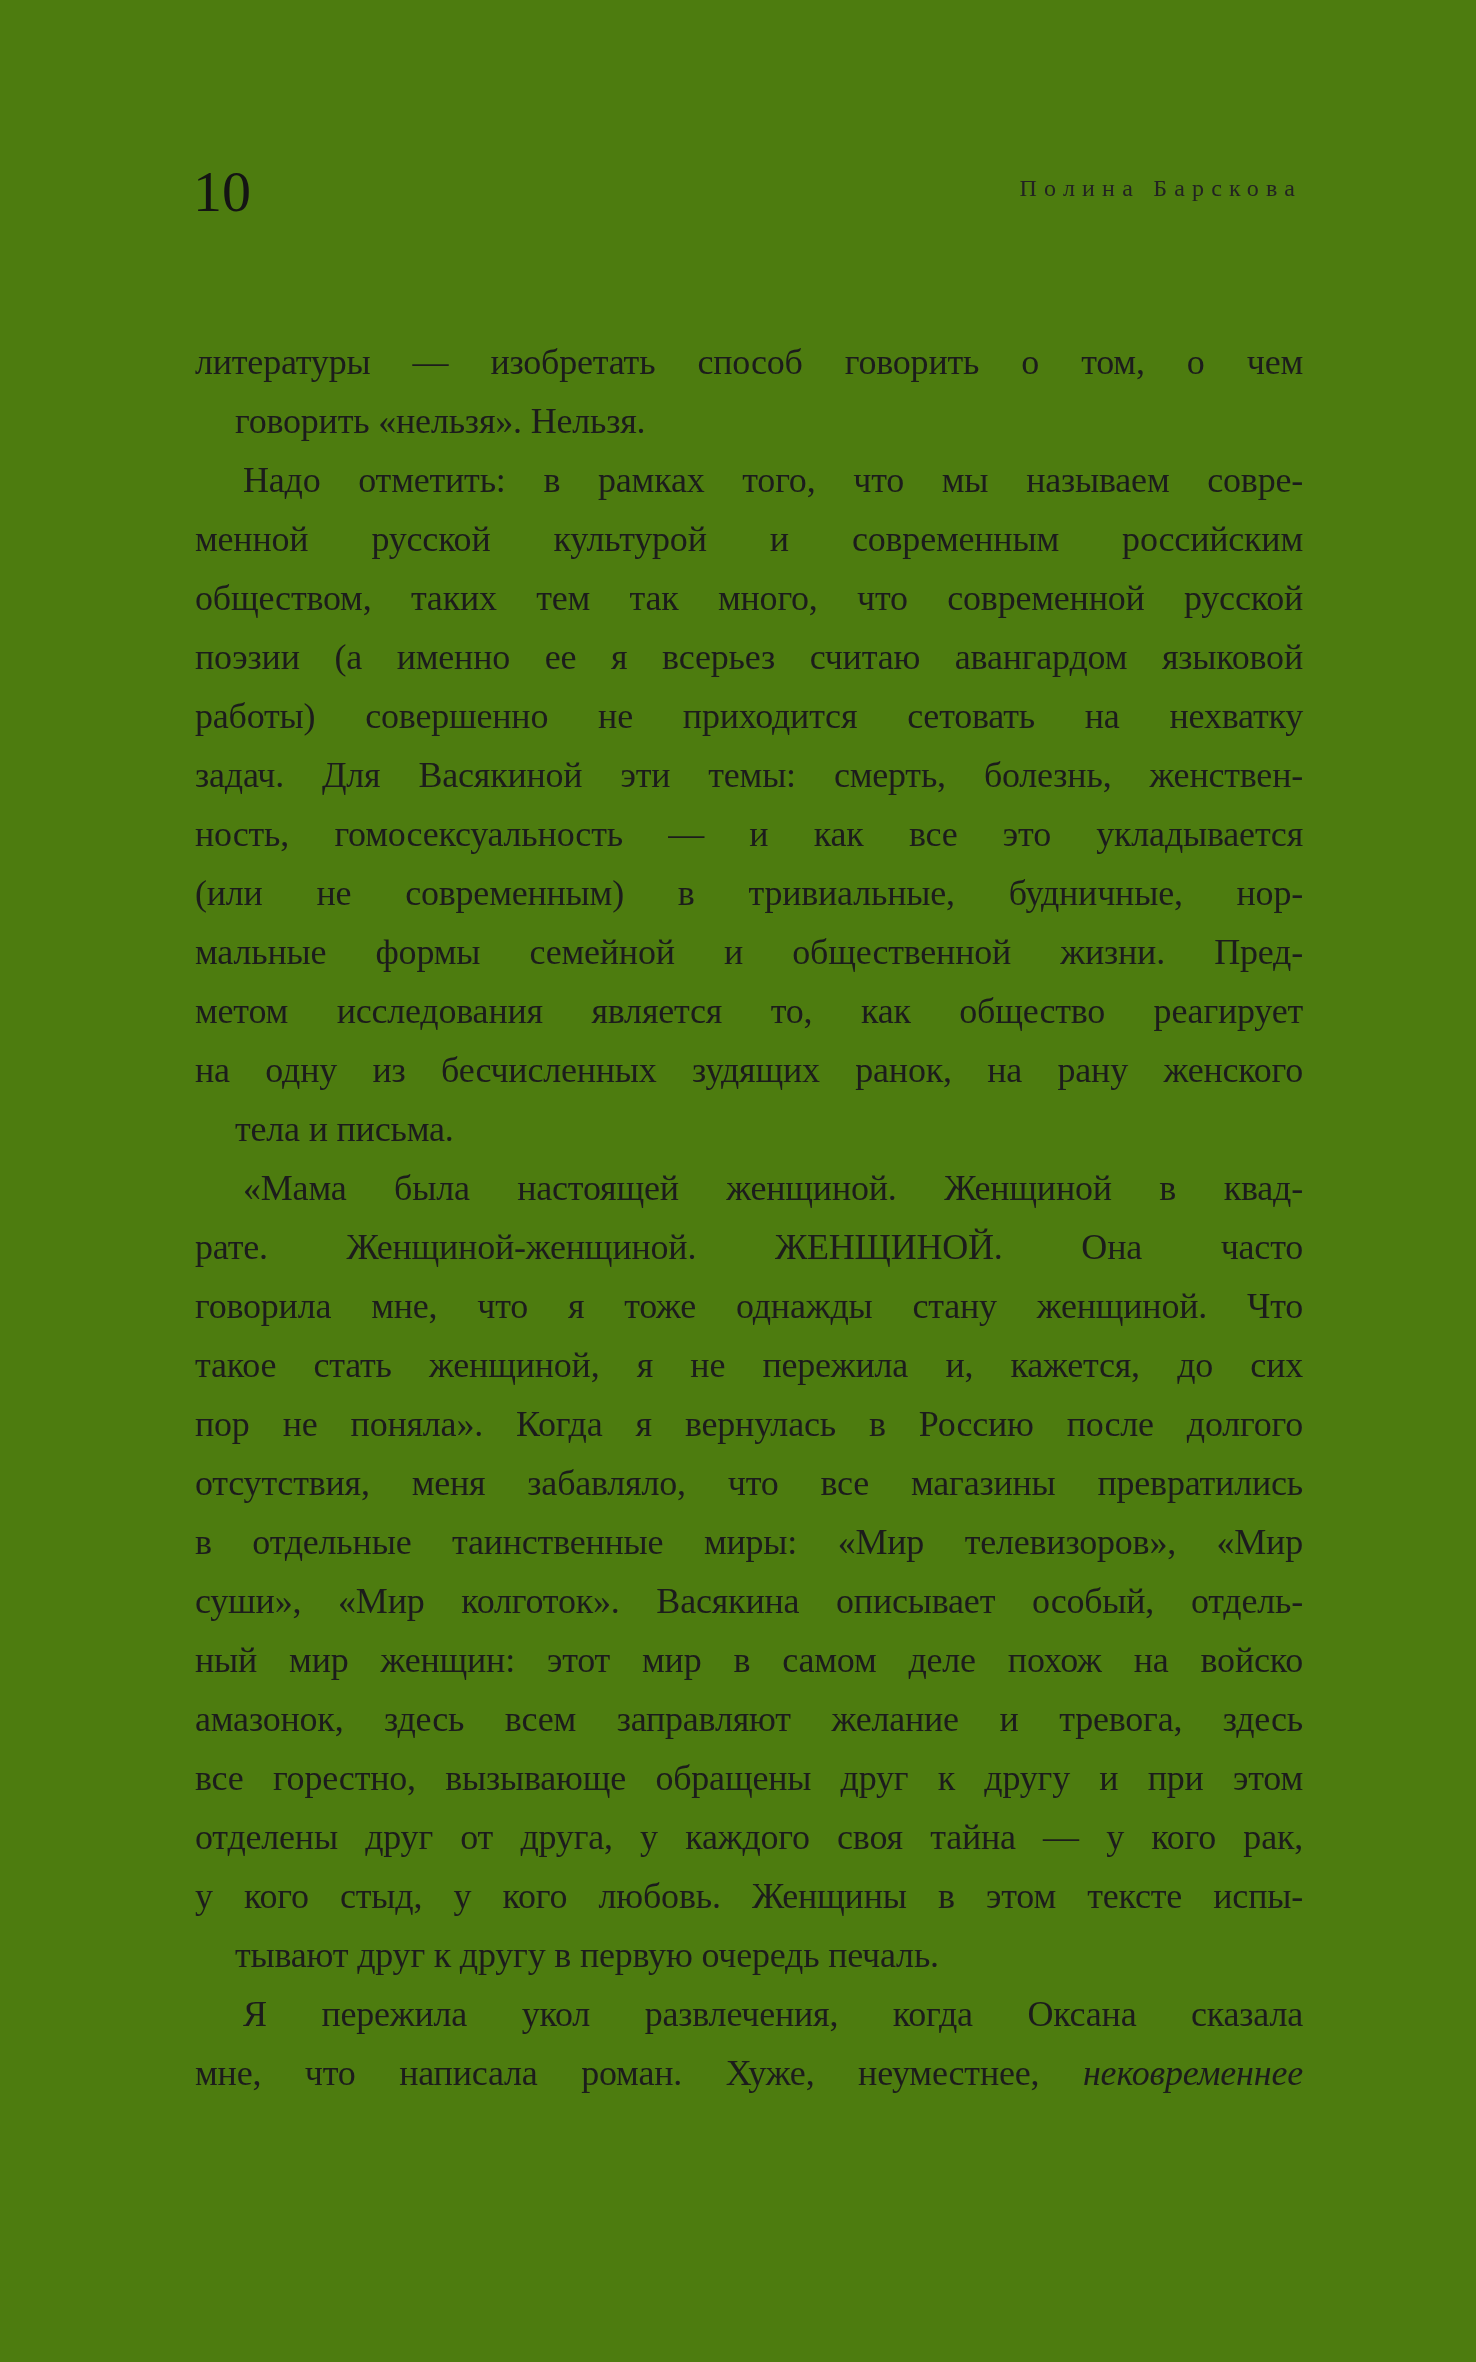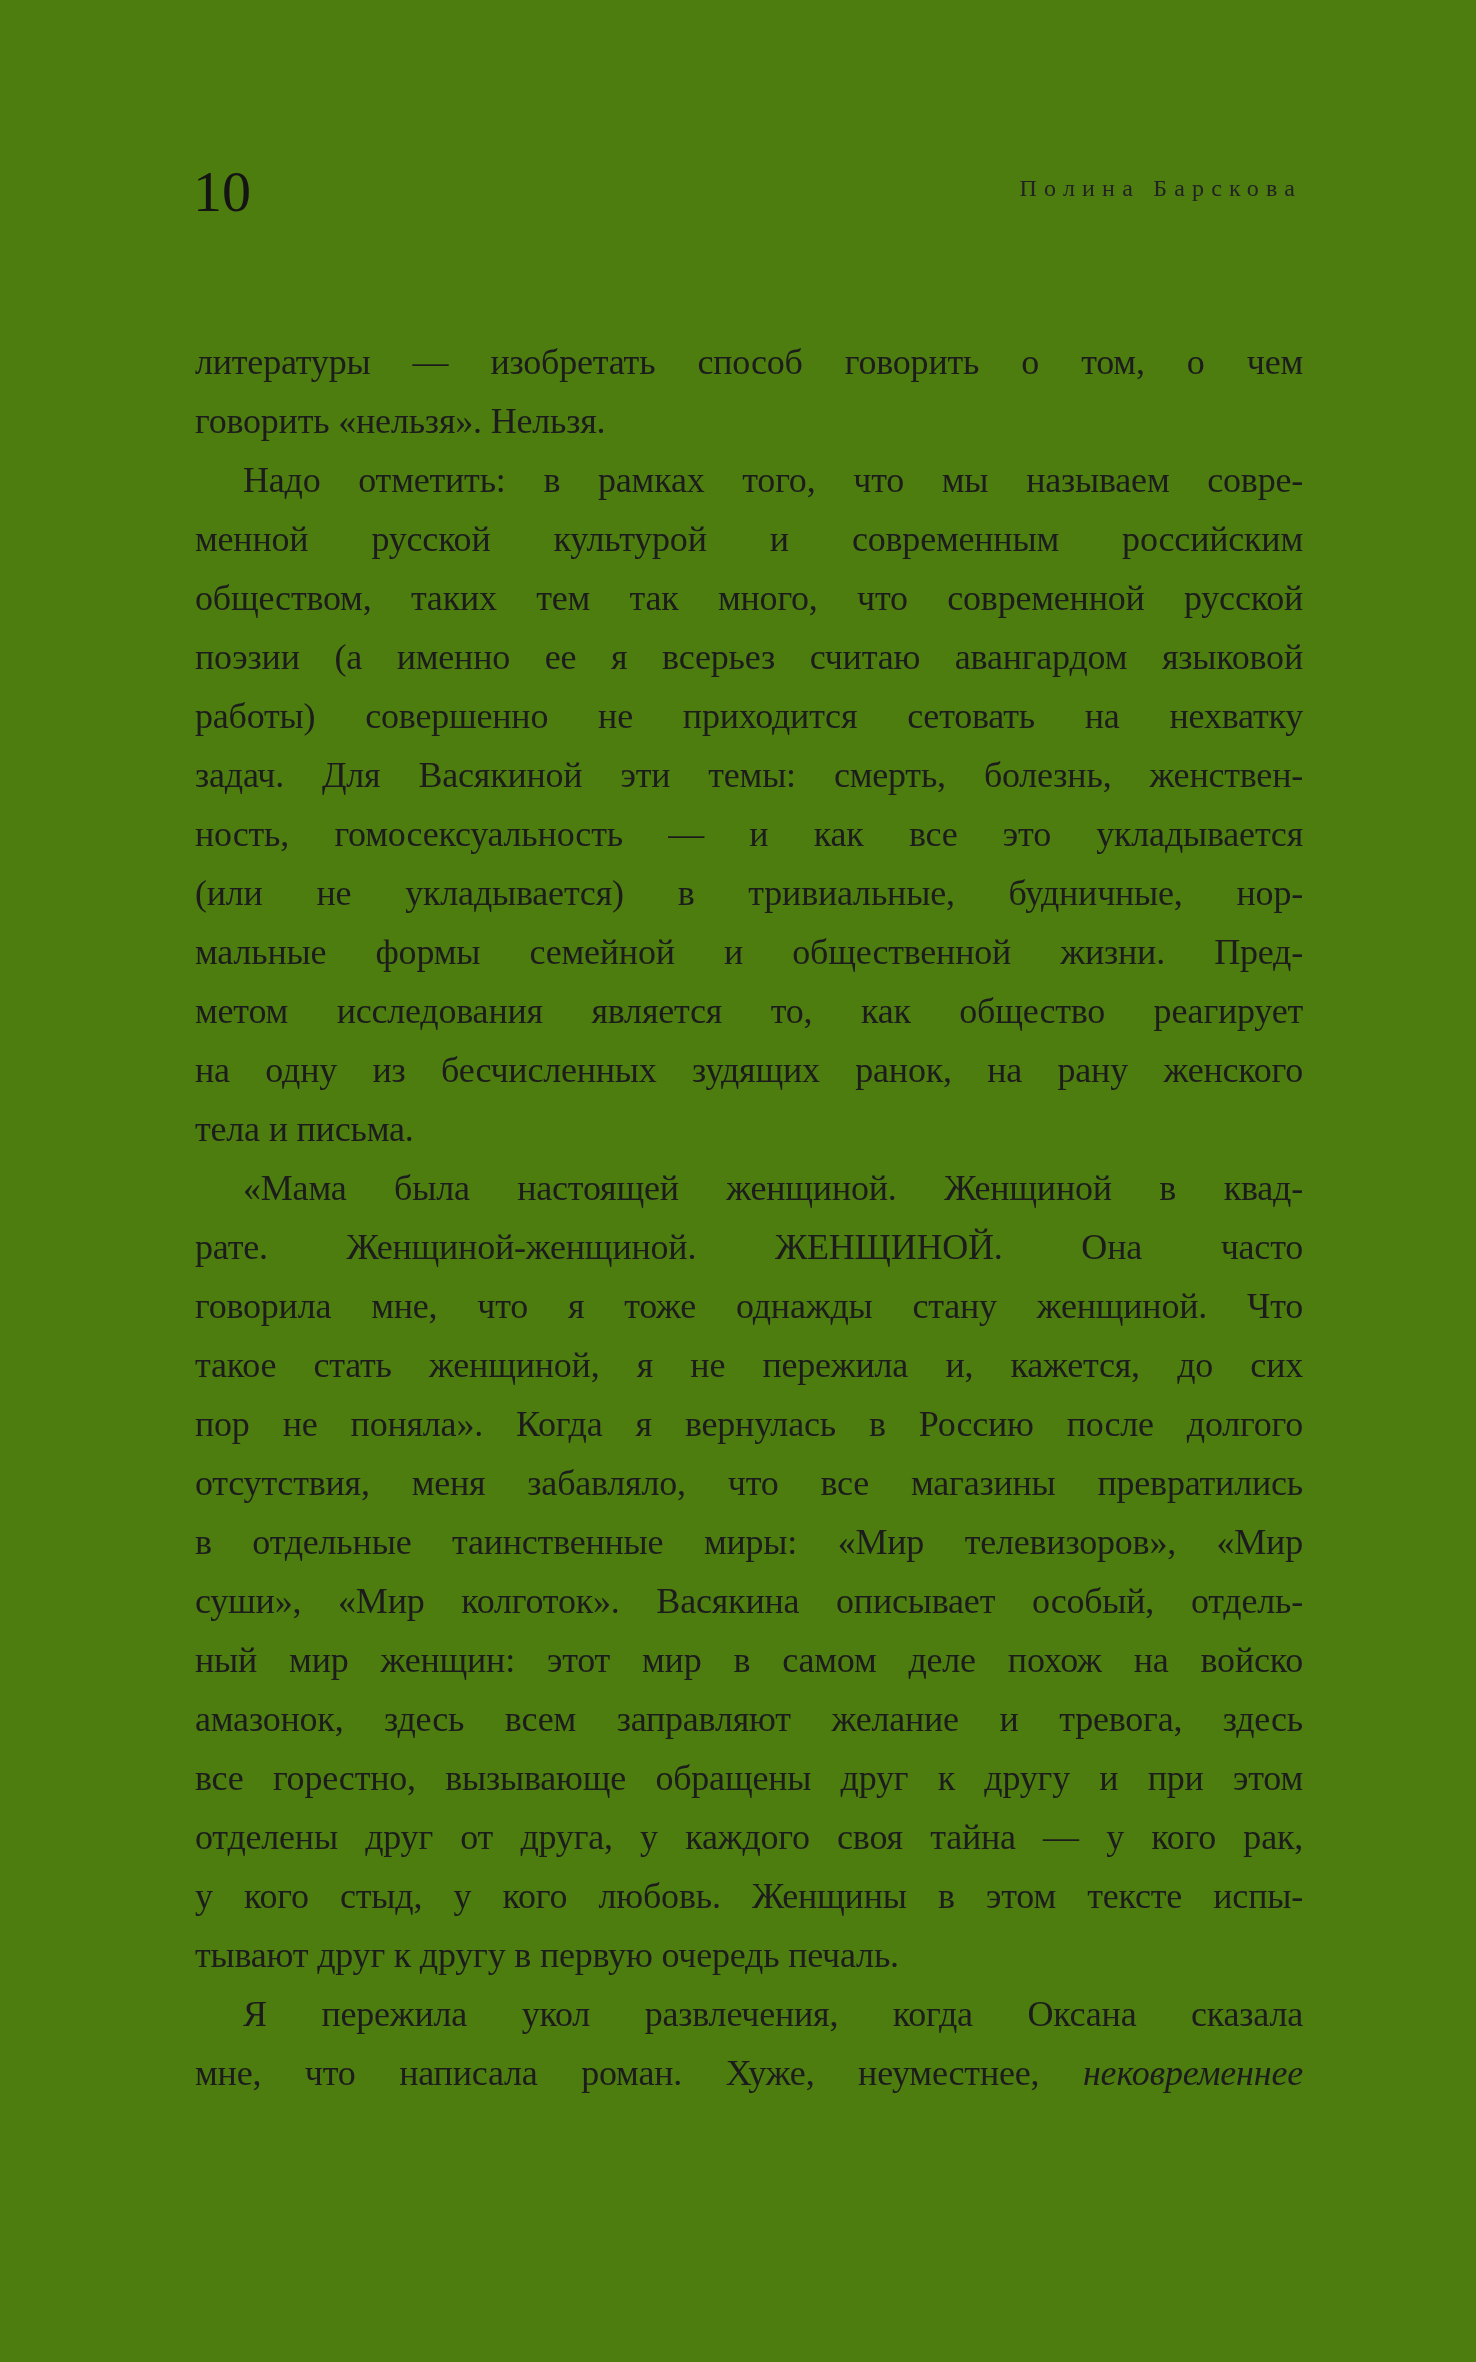--- a/index.html
+++ b/index.html
@@ -50,20 +50,21 @@
   }
   .paragraph {
     margin: 0;
   }
   .line {
     text-align: justify;
     text-align-last: justify;
   }
   .line.end {
     text-align-last: left;
+    margin-left: 40px;
   }
   .line.indent {
     text-indent: 48px;
   }
   .em {
     font-style: italic;
   }
 </style>
 </head>
 <body>
@@ -80,21 +81,21 @@
         <div class="line end"><span>говорить «нельзя». Нельзя.</span></div>
       </div>
       <div class="paragraph">
         <div class="line indent"><span>Надо отметить: в рамках того, что мы называем совре-</span></div>
         <div class="line"><span>менной русской культурой и современным российским</span></div>
         <div class="line"><span>обществом, таких тем так много, что современной русской</span></div>
         <div class="line"><span>поэзии (а именно ее я всерьез считаю авангардом языковой</span></div>
         <div class="line"><span>работы) совершенно не приходится сетовать на нехватку</span></div>
         <div class="line"><span>задач. Для Васякиной эти темы: смерть, болезнь, женствен-</span></div>
         <div class="line"><span>ность, гомосексуальность — и как все это укладывается</span></div>
-        <div class="line"><span>(или не укладывается) в тривиальные, будничные, нор-</span></div>
+        <div class="line"><span>(или не современным) в тривиальные, будничные, нор-</span></div>
         <div class="line"><span>мальные формы семейной и общественной жизни. Пред-</span></div>
         <div class="line"><span>метом исследования является то, как общество реагирует</span></div>
         <div class="line"><span>на одну из бесчисленных зудящих ранок, на рану женского</span></div>
         <div class="line end"><span>тела и письма.</span></div>
       </div>
       <div class="paragraph">
         <div class="line indent"><span>«Мама была настоящей женщиной. Женщиной в квад-</span></div>
         <div class="line"><span>рате. Женщиной-женщиной. ЖЕНЩИНОЙ. Она часто</span></div>
         <div class="line"><span>говорила мне, что я тоже однажды стану женщиной. Что</span></div>
         <div class="line"><span>такое стать женщиной, я не пережила и, кажется, до сих</span></div>

